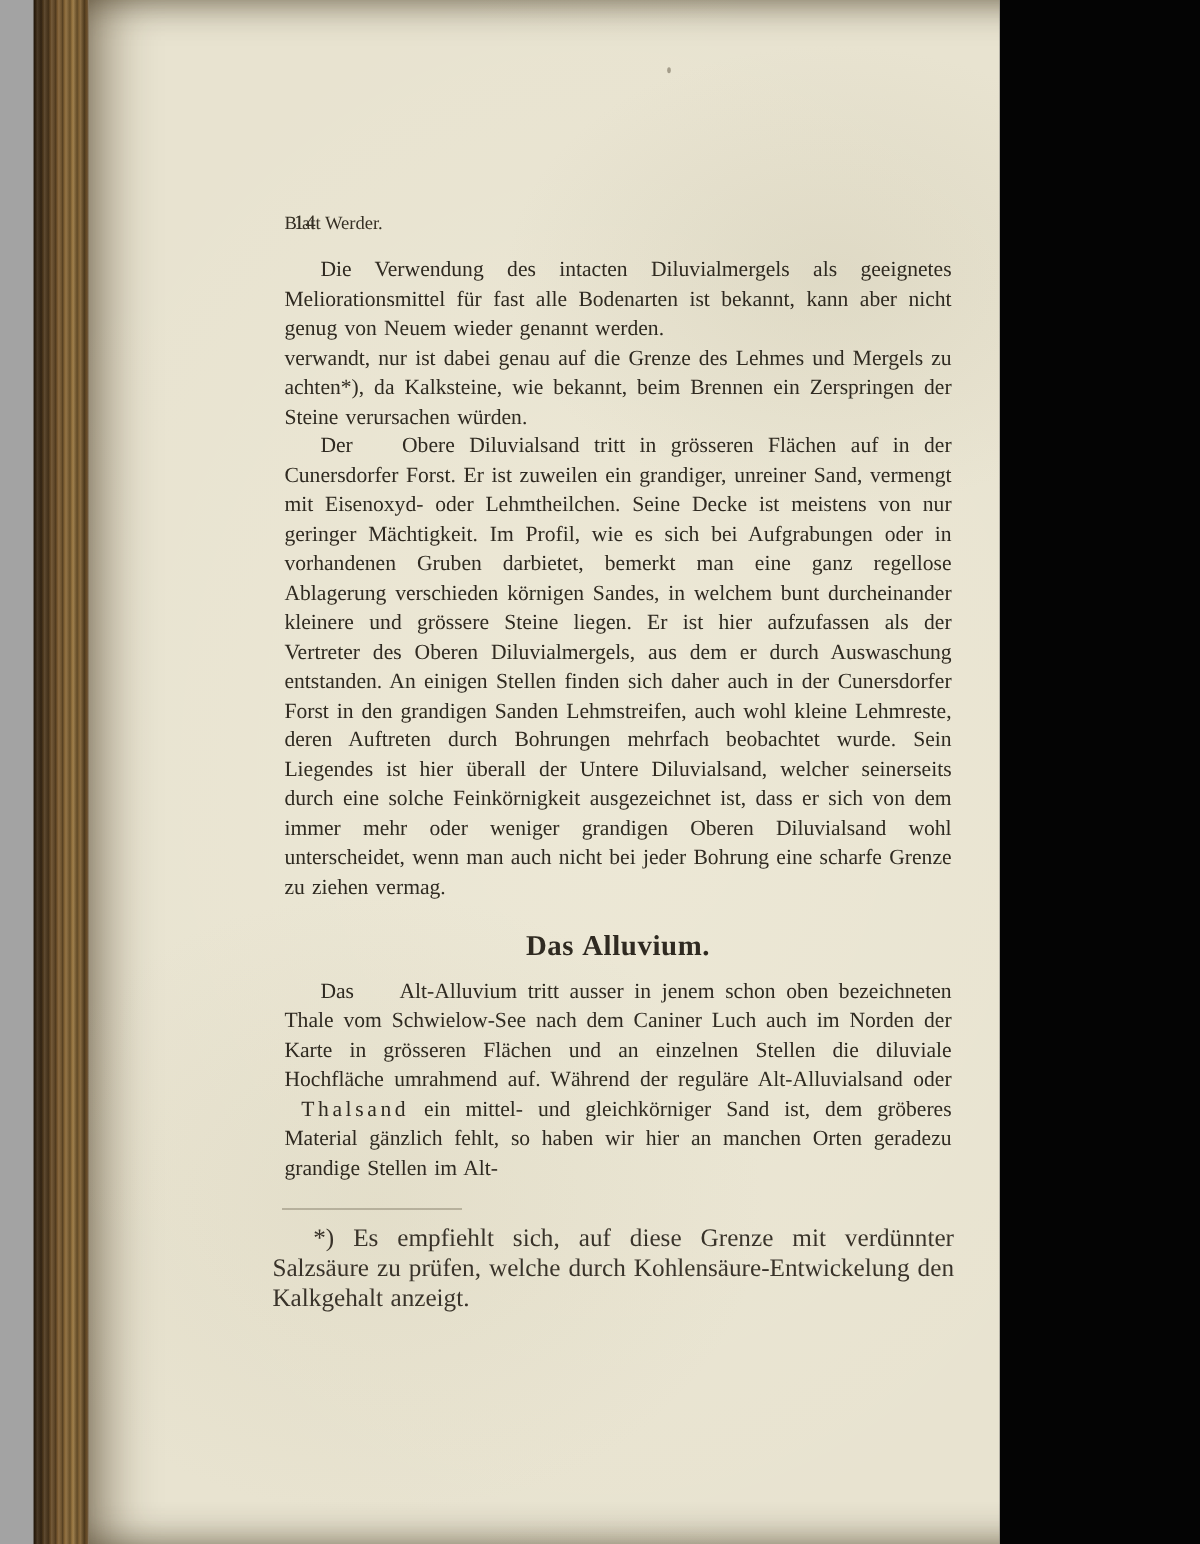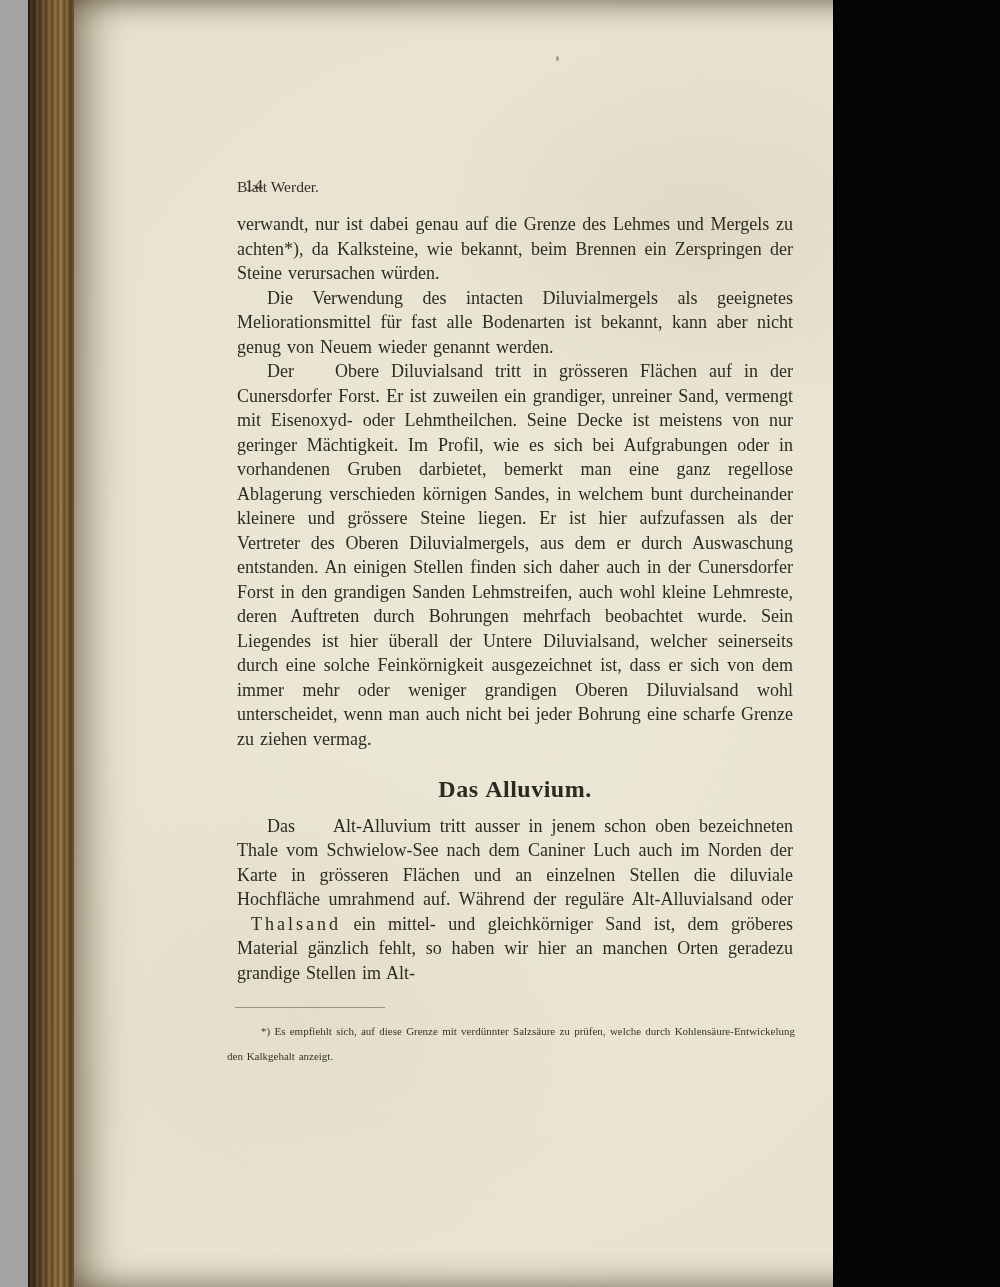--- a/index.html
+++ b/index.html
@@ -89,21 +89,21 @@
     letter-spacing: 0.5px;
     margin: 26px 0 12px 0;
     text-indent: 0;
   }
   .footnote-sep {
     width: 150px;
     border-top: 1px solid #99927f;
     margin: 22px 0 11px -2px;
   }
   .footnote {
-    font-size: 11px;
+    font-size: 21px;
     line-height: 25px;
     text-align: justify;
     text-indent: 34px;
     word-spacing: 1px;
     margin-left: -10px;
     margin-right: -2px;
     color: #39332a;
   }
   
   .fore-edge {
@@ -149,22 +149,22 @@
 
   <div class="page">
     <div class="page-inner">
 
       <header class="running-head">
         <span class="page-number">14</span>
         <span class="running-title">Blatt Werder.</span>
       </header>
 
       <main class="text-block">
+          <p class="para indent"><span>Die Verwendung des intacten Diluvialmergels als geeignetes Meliorationsmittel für fast alle Bodenarten ist bekannt, kann aber nicht genug von Neuem wieder genannt werden.</span></p>
           <p class="para"><span>verwandt, nur ist dabei genau auf die Grenze des Lehmes und Mergels zu achten*), da Kalksteine, wie bekannt, beim Brennen ein Zerspringen der Steine verursachen würden.</span></p>
-          <p class="para indent"><span>Die Verwendung des intacten Diluvialmergels als geeignetes Meliorationsmittel für fast alle Bodenarten ist bekannt, kann aber nicht genug von Neuem wieder genannt werden.</span></p>
           <p class="para indent"><span>Der </span><span class="run-bold">Obere Diluvialsand</span><span> tritt in grösseren Flächen auf in der Cunersdorfer Forst. Er ist zuweilen ein grandiger, unreiner Sand, vermengt mit Eisenoxyd- oder Lehmtheilchen. Seine Decke ist meistens von nur geringer Mächtigkeit. Im Profil, wie es sich bei Aufgrabungen oder in vorhandenen Gruben darbietet, bemerkt man eine ganz regellose Ablagerung verschieden körnigen Sandes, in welchem bunt durcheinander kleinere und grössere Steine liegen. Er ist hier aufzufassen als der Vertreter des Oberen Diluvialmergels, aus dem er durch Auswaschung entstanden. An einigen Stellen finden sich daher auch in der Cunersdorfer Forst in den grandigen Sanden Lehmstreifen, auch wohl kleine Lehmreste, deren Auftreten durch Bohrungen mehrfach beobachtet wurde. Sein Liegendes ist hier überall der Untere Diluvialsand, welcher seinerseits durch eine solche Feinkörnigkeit ausgezeichnet ist, dass er sich von dem immer mehr oder weniger grandigen Oberen Diluvialsand wohl unterscheidet, wenn man auch nicht bei jeder Bohrung eine scharfe Grenze zu ziehen vermag.</span></p>
           <div class="section-heading">Das Alluvium.</div>
           <p class="para indent"><span>Das </span><span class="run-bold">Alt-Alluvium</span><span> tritt ausser in jenem schon oben bezeichneten Thale vom Schwielow-See nach dem Caniner Luch auch im Norden der Karte in grösseren Flächen und an einzelnen Stellen die diluviale Hochfläche umrahmend auf. Während der reguläre Alt-Alluvialsand oder </span><span class="run-spaced">Thalsand</span><span> ein mittel- und gleichkörniger Sand ist, dem gröberes Material gänzlich fehlt, so haben wir hier an manchen Orten geradezu grandige Stellen im Alt-</span></p>
         </main>
 
       <div class="footnote-sep"></div>
       <p class="footnote">*) Es empfiehlt sich, auf diese Grenze mit verdünnter Salzsäure zu prüfen, welche durch Kohlensäure-Entwickelung den Kalkgehalt anzeigt.</p>
 
     </div>
   </div>

